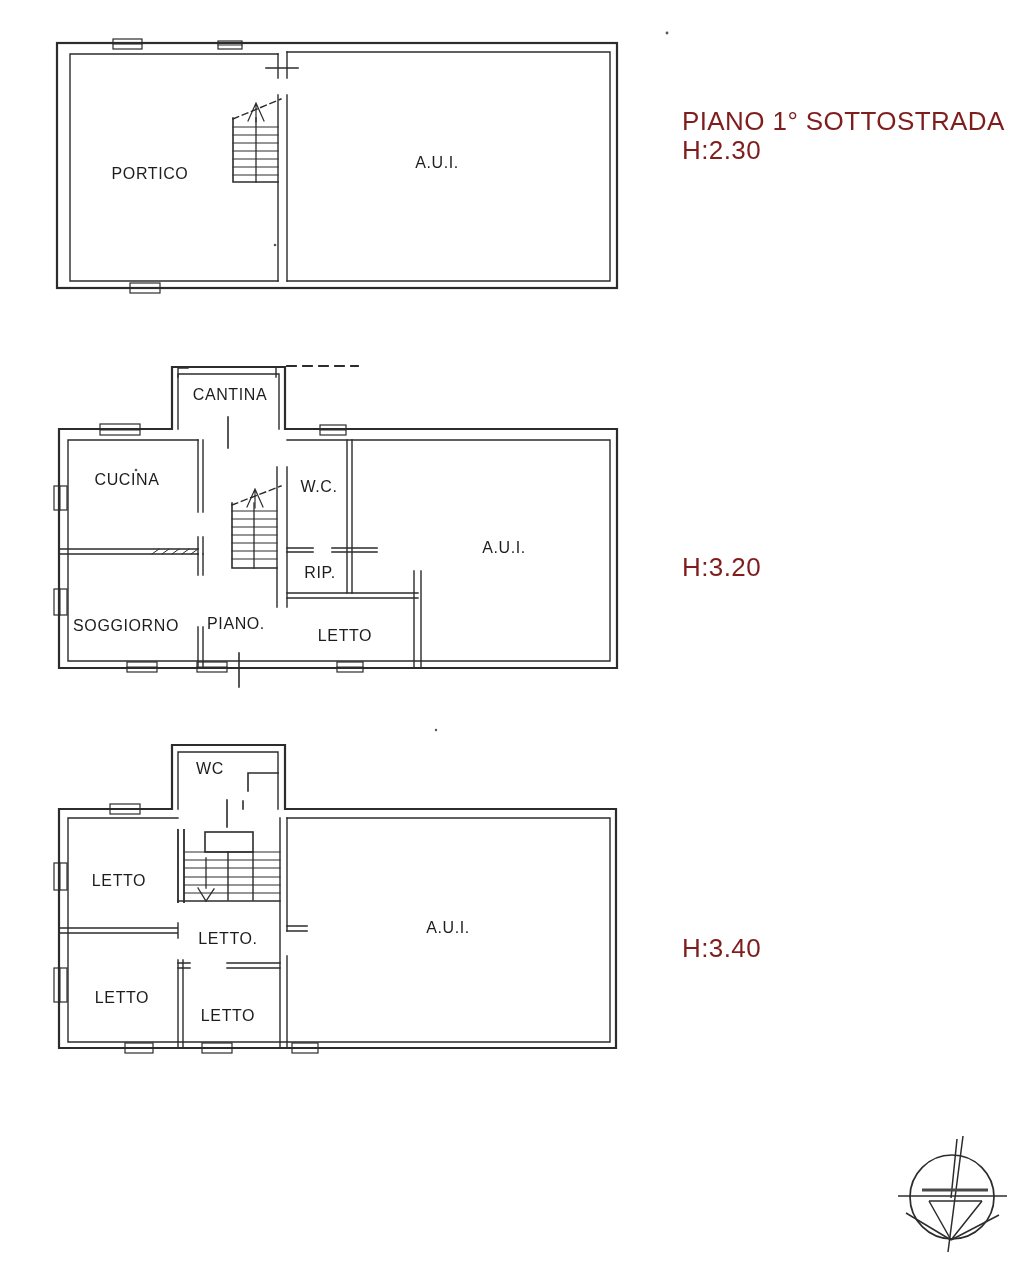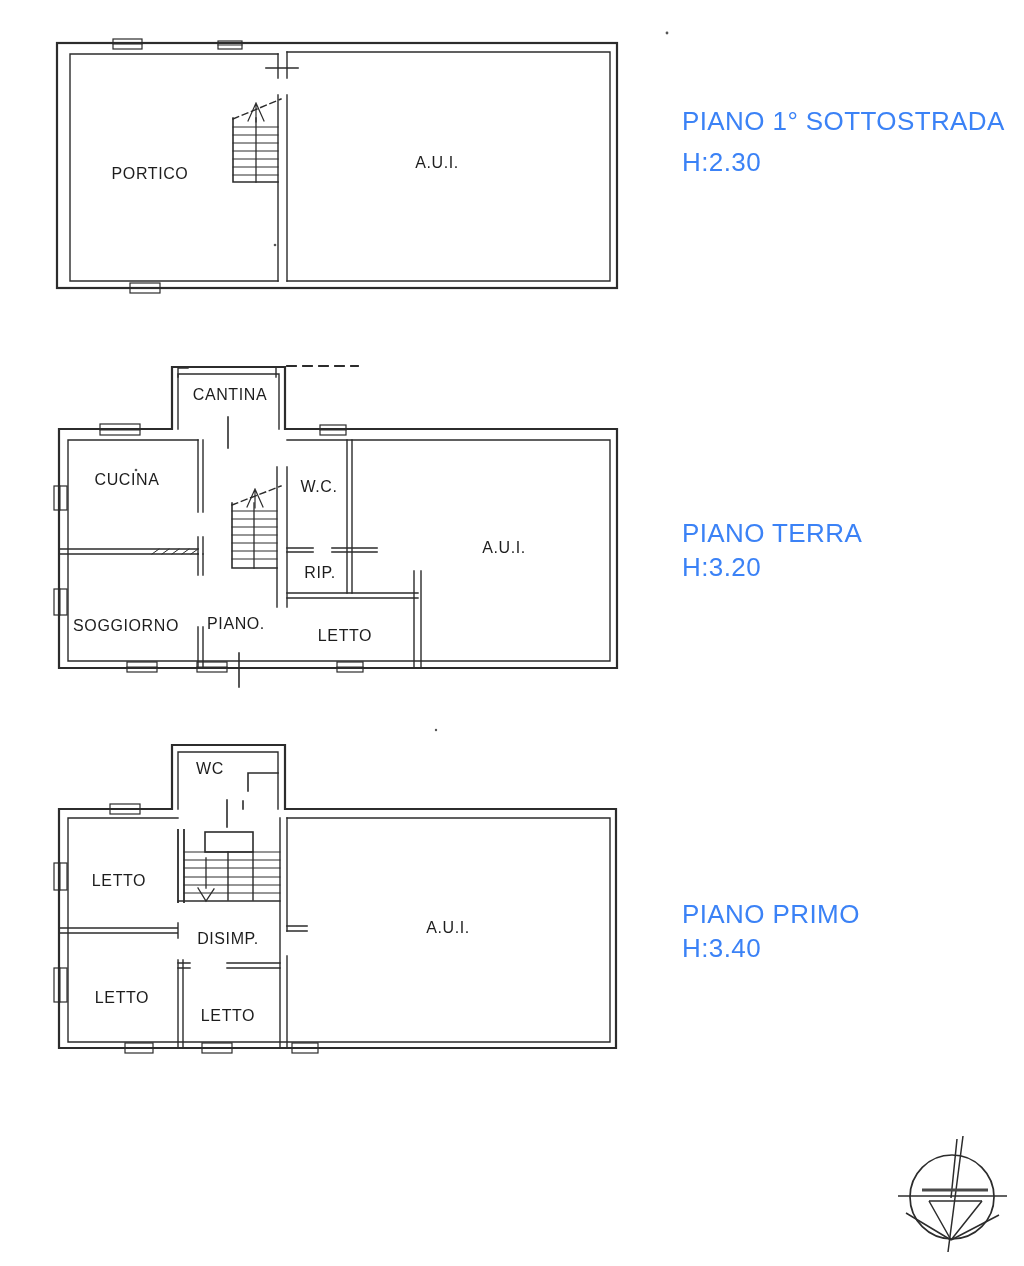--- a/index.html
+++ b/index.html
@@ -1,21 +1,21 @@
 <!DOCTYPE html>
 <html><head>
 <meta charset="utf-8">
 <style>
   html,body{margin:0;padding:0;background:#fff;}
   #sheet{position:relative;width:1024px;height:1266px;background:#ffffff;overflow:hidden;
          font-family:"Liberation Sans", sans-serif;}
   svg{position:absolute;left:0;top:0;}
   .room-label{position:absolute;transform:translate(-50%,-50%);font-size:16px;color:#1d1d1d;
               letter-spacing:0.6px;white-space:nowrap;}
-  .floor-title{position:absolute;font-size:26px;color:#3b82f6;letter-spacing:0.4px;white-space:nowrap;}
+  .floor-title{position:absolute;font-size:26px;color:#7f1d1d;letter-spacing:0.4px;white-space:nowrap;}
   .ink{stroke:#2c2c2c;fill:none;}
 </style>
 </head>
 <body>
 
 <div id="sheet">
 
 <svg width="1024" height="1266" viewBox="0 0 1024 1266">
 
   <g stroke-linecap="square">
@@ -174,27 +174,25 @@
   <div class="room-label" style="left:127px;top:480px">CUCINA</div>
   <div class="room-label" style="left:319px;top:487px">W.C.</div>
   <div class="room-label" style="left:126px;top:626px">SOGGIORNO</div>
   <div class="room-label" style="left:320px;top:573px">RIP.</div>
   <div class="room-label" style="left:236px;top:624px">PIANO.</div>
   <div class="room-label" style="left:345px;top:636px">LETTO</div>
   <div class="room-label" style="left:504px;top:548px">A.U.I.</div>
 
   <div class="room-label" style="left:210px;top:769px">WC</div>
   <div class="room-label" style="left:119px;top:881px">LETTO</div>
-  <div class="room-label" style="left:228px;top:939px">DISIMP.</div>
+  <div class="room-label" style="left:228px;top:939px">LETTO.</div>
   <div class="room-label" style="left:122px;top:998px">LETTO</div>
   <div class="room-label" style="left:228px;top:1016px">LETTO</div>
   <div class="room-label" style="left:448px;top:928px">A.U.I.</div>
 
   <div class="floor-title" style="left:682px;top:106px">PIANO 1° SOTTOSTRADA</div>
-  <div class="floor-title" style="left:682px;top:147px">H:2.30</div>
+  <div class="floor-title" style="left:682px;top:135px">H:2.30</div>
 
-  <div class="floor-title" style="left:682px;top:518px">PIANO TERRA</div>
   <div class="floor-title" style="left:682px;top:552px">H:3.20</div>
 
-  <div class="floor-title" style="left:682px;top:899px">PIANO PRIMO</div>
   <div class="floor-title" style="left:682px;top:933px">H:3.40</div>
 
 </div>
 
 </body></html>

